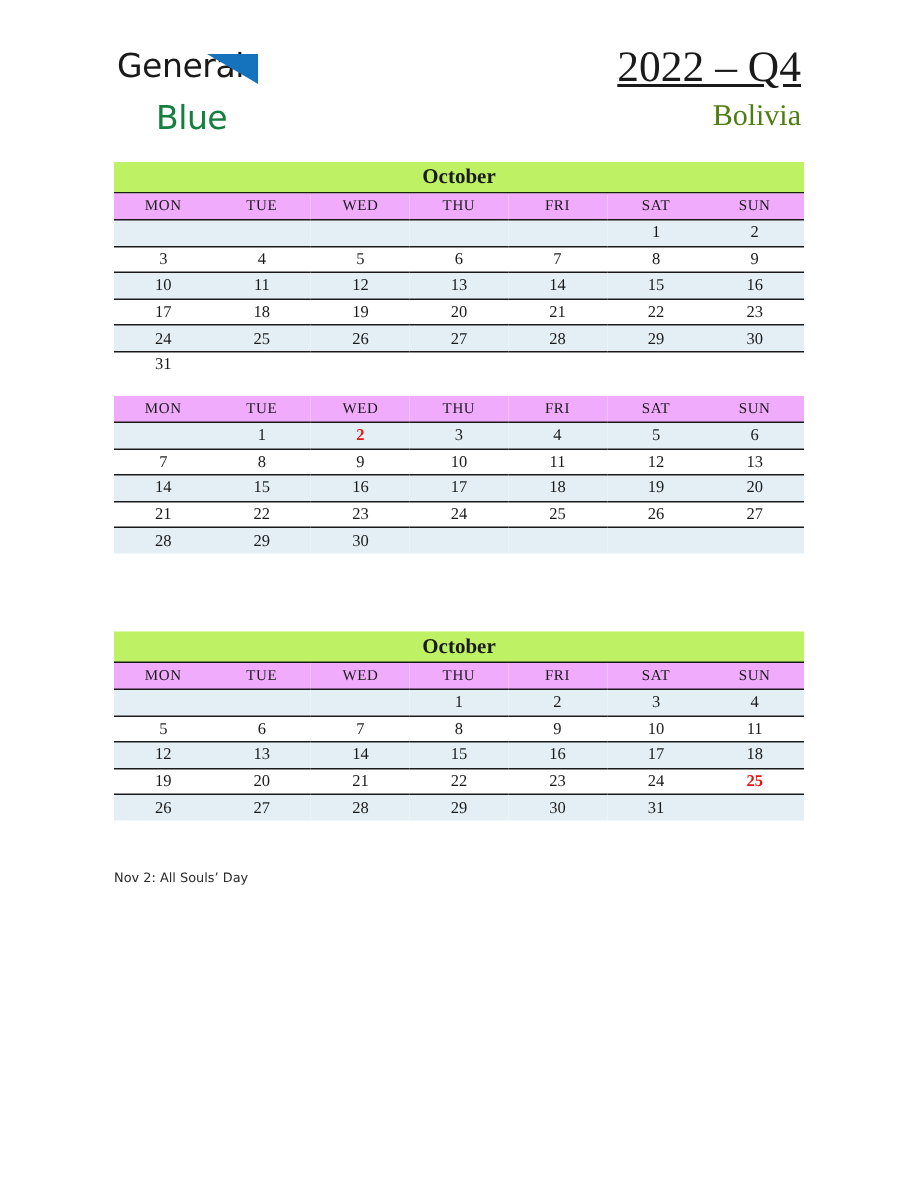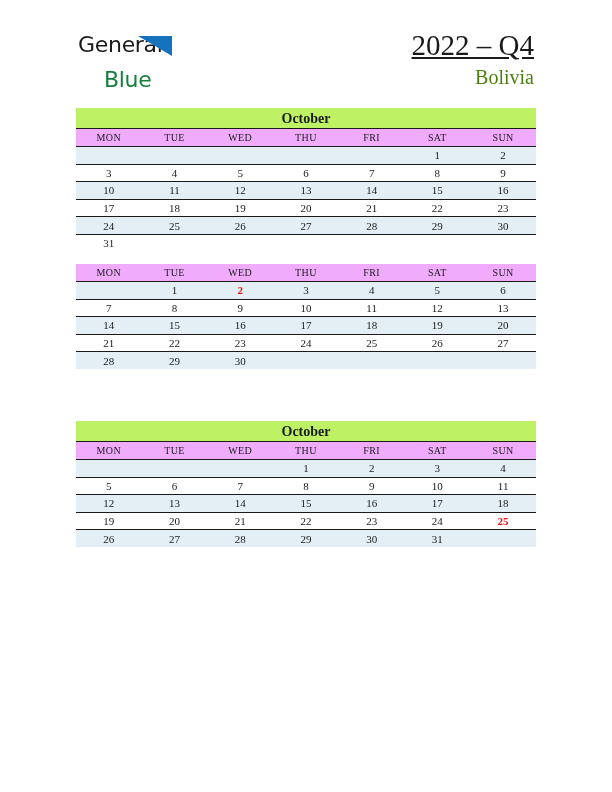--- a/index.html
+++ b/index.html
@@ -404,13 +404,14 @@
           <td>29</td>
           <td>30</td>
           <td>31</td>
           <td></td>
         </tr>
       </tbody>
   </table>
 </div>
 
 <div id="legend">
+  <div class="legend-line">Nov 2: All Souls’ Day</div>
 </div>
 
 </body></html>

